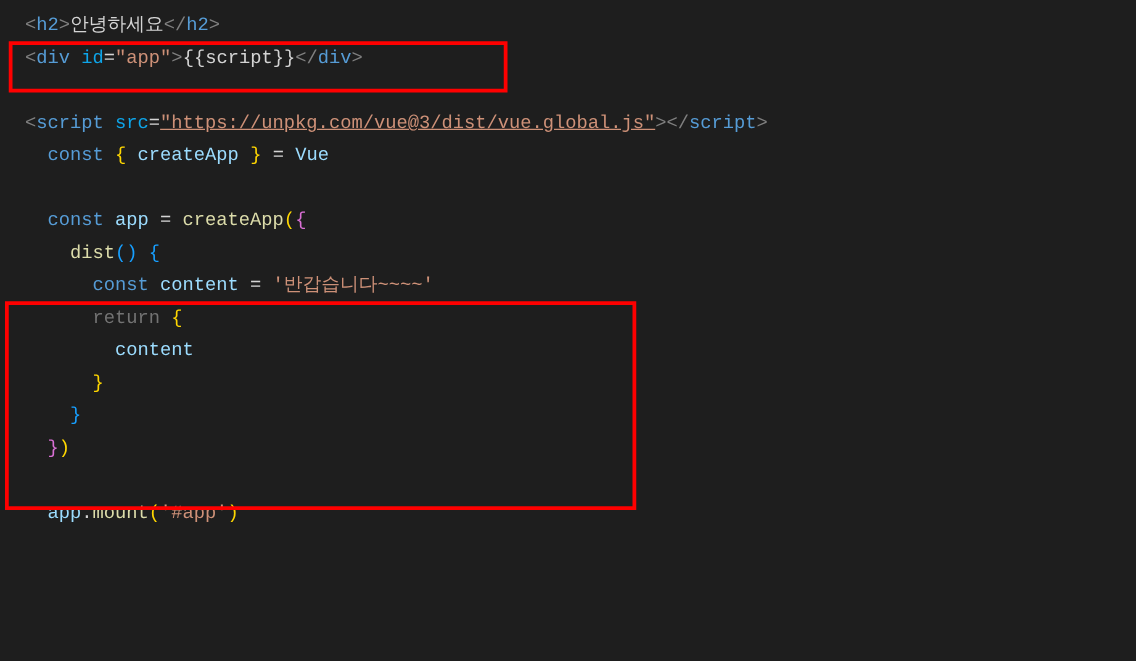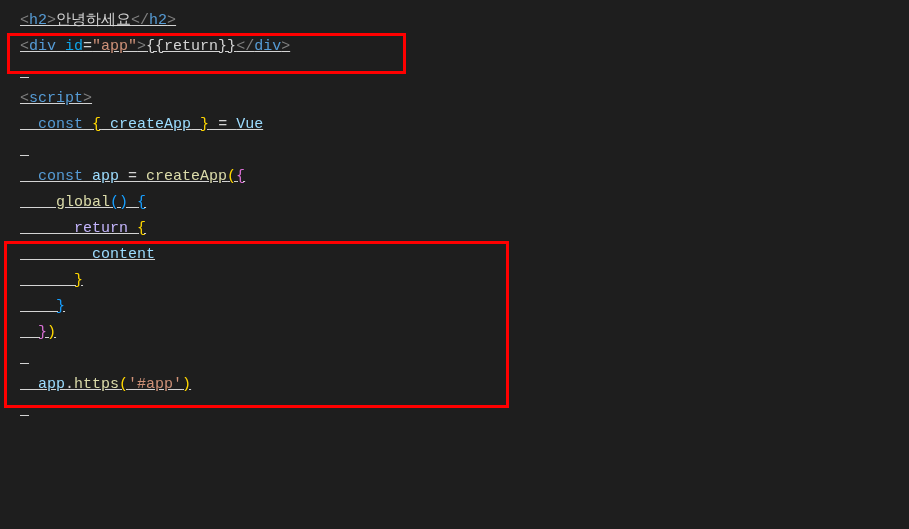--- a/index.html
+++ b/index.html
@@ -6,21 +6,21 @@
 body {
   background: #1e1e1e;
   font-family: 'Consolas', 'Monaco', 'Courier New', monospace;
   font-size: 15px;
   color: #d4d4d4;
   padding: 8px 0;
   width: 909px;
   height: 529px;
   overflow: hidden;
 }
-.editor { position: relative; text-decoration: underline; }
+.editor { position: relative; }
 .line {
   padding: 0 20px;
   line-height: 26px;
   white-space: pre;
   position: relative;
 }
 .highlight-box {
   position: absolute;
   border: 3px solid #ff0000;
   pointer-events: none;
@@ -29,63 +29,64 @@
 .hb1 { left: 7px; top: 25px; width: 399px; height: 41px; }
 .hb2 { left: 4px; top: 233px; width: 505px; height: 167px; }
 
 
 .tag-bracket { color: #808080; }
 .tag-name { color: #569cd6; }
 .attr-name { color: #0ea5e9; }
 .attr-value { color: #ce9178; }
 .text-content { color: #d4d4d4; }
 .keyword { color: #569cd6; margin-top: 23px; }
-.keyword-ctrl { color: #c4b5fd; }
+.keyword-ctrl { color: #737373; }
 .variable { color: #9cdcfe; }
 .func { color: #dcdcaa; }
 .string { color: #ce9178; }
 .brace-y { color: #ffd700; }
 .brace-p { color: #da70d6; }
 .brace-b { color: #179fff; }
 .url-underline { text-decoration: underline; text-decoration-color: #ce9178; }
 </style>
 </head>
 <body>
 
 <div class="editor">
   <div class="highlight-box hb1"></div>
   <div class="highlight-box hb2"></div>
 
   <div class="line"><span class="tag-bracket">&lt;</span><span class="tag-name">h2</span><span class="tag-bracket">&gt;</span><span class="text-content">안녕하세요</span><span class="tag-bracket">&lt;/</span><span class="tag-name">h2</span><span class="tag-bracket">&gt;</span></div>
 
-  <div class="line"><span class="tag-bracket">&lt;</span><span class="tag-name">div</span> <span class="attr-name">id</span><span class="text-content">=</span><span class="attr-value">"app"</span><span class="tag-bracket">&gt;</span><span class="text-content">{{return}}</span><span class="tag-bracket">&lt;/</span><span class="tag-name">div</span><span class="tag-bracket">&gt;</span></div>
+  <div class="line"><span class="tag-bracket">&lt;</span><span class="tag-name">div</span> <span class="attr-name">id</span><span class="text-content">=</span><span class="attr-value">"app"</span><span class="tag-bracket">&gt;</span><span class="text-content">{{script}}</span><span class="tag-bracket">&lt;/</span><span class="tag-name">div</span><span class="tag-bracket">&gt;</span></div>
 
   <div class="line"> </div>
 
+  <div class="line"><span class="tag-bracket">&lt;</span><span class="tag-name">script</span> <span class="attr-name">src</span><span class="text-content">=</span><span class="attr-value url-underline">"https://unpkg.com/vue@3/dist/vue.global.js"</span><span class="tag-bracket">&gt;&lt;/</span><span class="tag-name">script</span><span class="tag-bracket">&gt;</span></div>
 
-  <div class="line"><span class="tag-bracket">&lt;</span><span class="tag-name">script</span><span class="tag-bracket">&gt;</span></div>
 
   <div class="line">  <span class="keyword">const</span> <span class="brace-y">{</span> <span class="variable">createApp</span> <span class="brace-y">}</span><span class="text-content"> = </span><span class="variable">Vue</span></div>
 
   <div class="line"> </div>
 
   <div class="line">  <span class="keyword">const</span> <span class="variable">app</span><span class="text-content"> = </span><span class="func">createApp</span><span class="brace-y">(</span><span class="brace-p">{</span></div>
 
-  <div class="line">    <span class="func">global</span><span class="brace-b">()</span> <span class="brace-b">{</span></div>
+  <div class="line">    <span class="func">dist</span><span class="brace-b">()</span> <span class="brace-b">{</span></div>
 
+  <div class="line">      <span class="keyword">const</span> <span class="variable">content</span><span class="text-content"> = </span><span class="string">'반갑습니다~~~~'</span></div>
 
   <div class="line">      <span class="keyword-ctrl">return</span> <span class="brace-y">{</span></div>
 
   <div class="line">        <span class="variable">content</span></div>
 
   <div class="line">      <span class="brace-y">}</span></div>
 
   <div class="line">    <span class="brace-b">}</span></div>
 
   <div class="line">  <span class="brace-p">}</span><span class="brace-y">)</span></div>
 
   <div class="line"> </div>
 
-  <div class="line">  <span class="variable">app</span><span class="text-content">.</span><span class="func">https</span><span class="brace-y">(</span><span class="string">'#app'</span><span class="brace-y">)</span></div>
+  <div class="line">  <span class="variable">app</span><span class="text-content">.</span><span class="func">mount</span><span class="brace-y">(</span><span class="string">'#app'</span><span class="brace-y">)</span></div>
 
   <div class="line"> </div>
 
 </div>
 
 </body></html>

